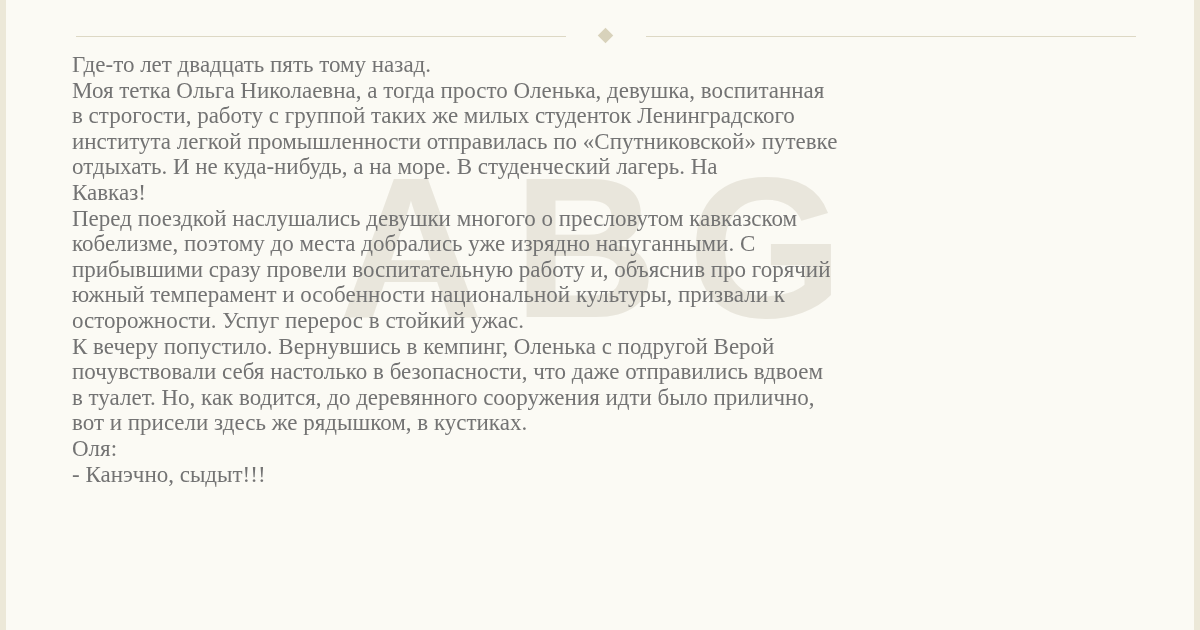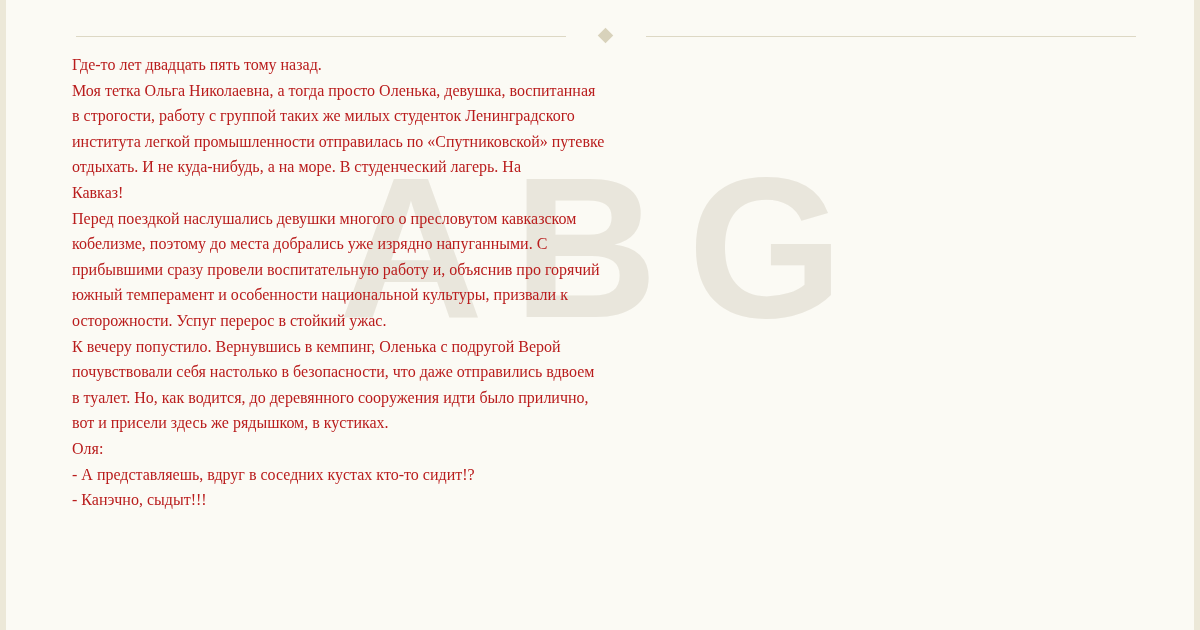--- a/index.html
+++ b/index.html
@@ -73,23 +73,23 @@
   .content {
     position: absolute;
     top: 52px;
     left: 66px;
     width: 1070px;
     z-index: 1;
   }
 
   .content p {
     margin: 0;
-    font-size: 16px;
+    font-size: 23px;
     line-height: 25.6px;
-    color: #b91c1c;
+    color: #737373;
     white-space: pre-line;
   }
 </style>
 </head>
 <body>
 
 <div class="page">
 
   <div class="watermark">ABG</div>
 
@@ -109,18 +109,17 @@
     <p>Перед поездкой наслушались девушки многого о пресловутом кавказском
 кобелизме, поэтому до места добрались уже изрядно напуганными. С
 прибывшими сразу провели воспитательную работу и, объяснив про горячий
 южный темперамент и особенности национальной культуры, призвали к
 осторожности. Успуг перерос в стойкий ужас.</p>
     <p>К вечеру попустило. Вернувшись в кемпинг, Оленька с подругой Верой
 почувствовали себя настолько в безопасности, что даже отправились вдвоем
 в туалет. Но, как водится, до деревянного сооружения идти было прилично,
 вот и присели здесь же рядышком, в кустиках.</p>
     <p>Оля:</p>
-    <p>- А представляешь, вдруг в соседних кустах кто-то сидит!?</p>
     <p>- Канэчно, сыдыт!!!</p>
 
   </div>
 
 </div>
 
 </body></html>

